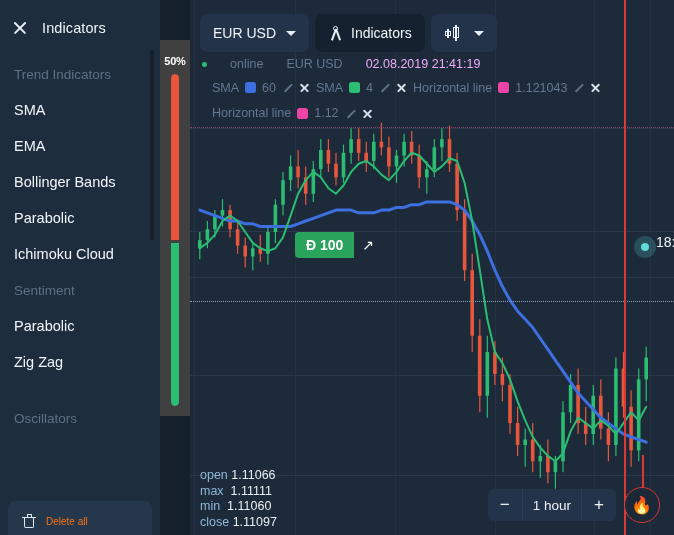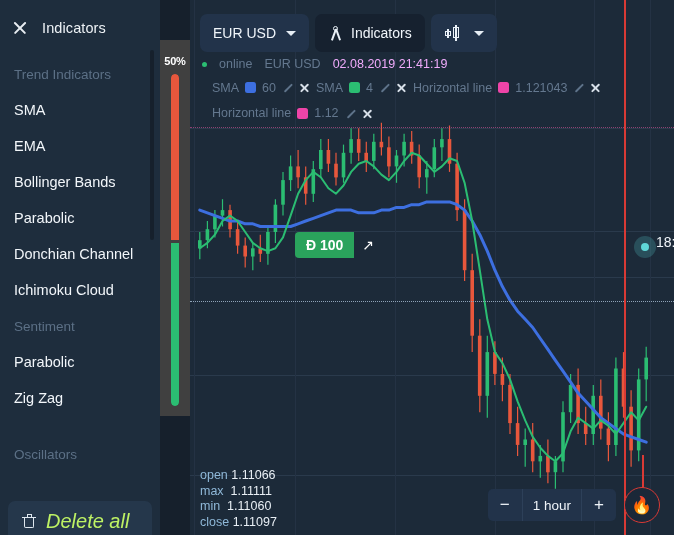--- a/index.html
+++ b/index.html
@@ -103,23 +103,22 @@
     background: #25374b;
     border-radius: 7px;
     display: flex;
     align-items: center;
     gap: 10px;
     padding-left: 14px;
     box-sizing: border-box;
     cursor: pointer;
   }
   #delete-all span.lbl {
-    color: #bef264;
-    font-size: 20px;
-    font-style: italic;
+    color: #f97316;
+    font-size: 10px;
   }
   .trash {
     width: 14px; height: 15px;
     position: relative;
     flex: 0 0 auto;
   }
   .trash::before {
     content: "";
     position: absolute;
     left: 0; top: 3px;
@@ -282,21 +281,21 @@
   #legend {
     position: absolute;
     left: 8px; top: 58px;
     z-index: 18;
     font-size: 12.5px;
     line-height: 1;
   }
   #legend-row1 {
     display: flex;
     align-items: center;
-    gap: 12px;
+    gap: 23px;
     color: #64788f;
     margin-bottom: 11px;
     padding-left: 4px;
   }
   .online-dot {
     width: 5px; height: 5px;
     border-radius: 50%;
     background: #2bbd72;
     flex: 0 0 auto;
   }
@@ -499,21 +498,20 @@
     <div id="sidebar-header">
       <div class="close-x"></div>
       <div id="sidebar-title">Indicators</div>
     </div>
     <div id="sidebar-scroll">
       <div class="sb-group">Trend Indicators</div>
       <div class="sb-item">SMA</div>
       <div class="sb-item">EMA</div>
       <div class="sb-item">Bollinger Bands</div>
       <div class="sb-item">Parabolic</div>
-      <div class="sb-item">Donchian Channel</div>
       <div class="sb-item">Ichimoku Cloud</div>
       <div class="sb-group">Sentiment</div>
       <div class="sb-item">Parabolic</div>
       <div class="sb-item">Zig Zag</div>
       <div class="sb-group" style="margin-top:20px">Oscillators</div>
     </div>
     <div id="sb-scrollbar"></div>
     <div id="delete-all">
       <span class="trash">
           <i></i>

